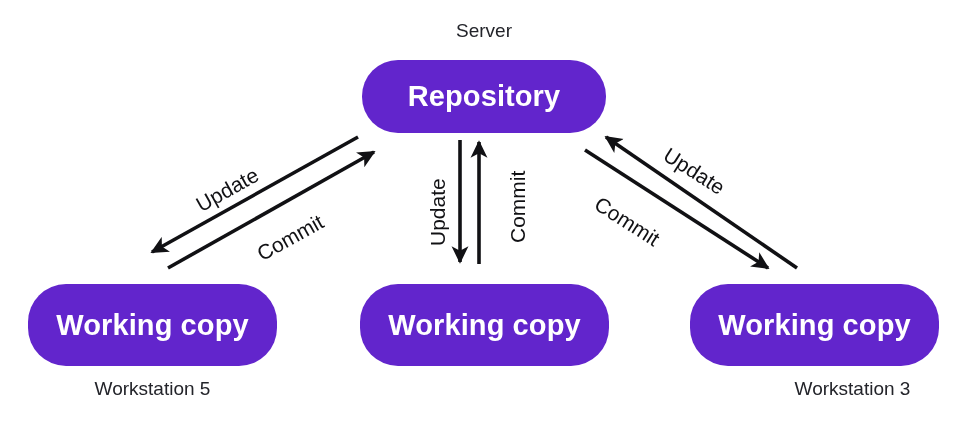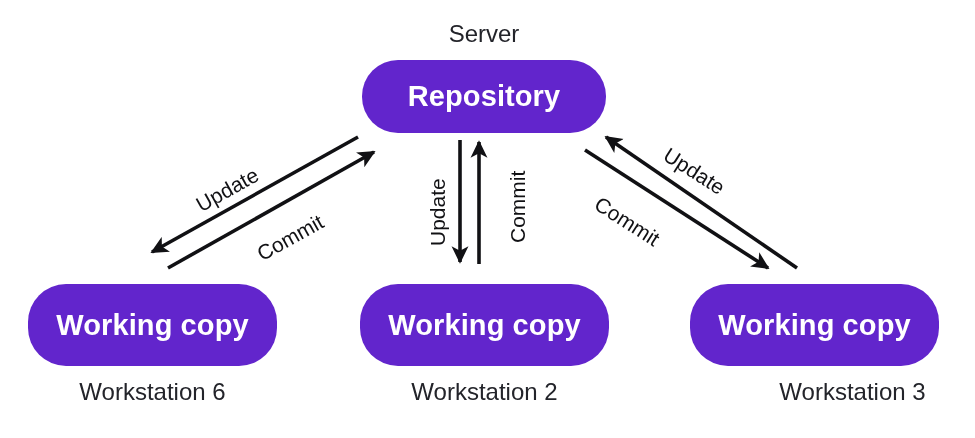--- a/index.html
+++ b/index.html
@@ -52,21 +52,21 @@
     border-radius: 38px;
   }
   #working-copy-1 { left: 28px; }
   #working-copy-2 { left: 360px; }
   #working-copy-3 { left: 690px; }
 
   .caption {
     position: absolute;
     text-align: center;
     color: #23242a;
-    font-size: 24px;
+    font-size: 19px;
     font-weight: 400;
     z-index: 3;
     white-space: nowrap;
   }
   #server-caption {
     left: 362px;
     top: 20px;
     width: 244px;
   }
   .ws-caption {
@@ -122,17 +122,16 @@
   <div class="edge-label" id="label-center-commit" style="left: 506px; top: 243px; transform: rotate(-90deg); color: rgb(17, 17, 20);">Commit</div>
 
   <div class="edge-label" id="label-right-update" style="left: 672px; top: 143px; transform: rotate(32.5deg); color: rgb(17, 17, 20);">Update</div>
 
   <div class="edge-label" id="label-right-commit" style="left: 603px; top: 192px; transform: rotate(32.5deg); color: rgb(17, 17, 20);">Commit</div>
 
   <div class="node-box wc-box" id="working-copy-1" style="background: rgb(98, 37, 204); color: rgb(255, 255, 255);">Working copy</div>
   <div class="node-box wc-box" id="working-copy-2" style="background: rgb(98, 37, 204); color: rgb(255, 255, 255);">Working copy</div>
   <div class="node-box wc-box" id="working-copy-3" style="background: rgb(98, 37, 204); color: rgb(255, 255, 255);">Working copy</div>
 
-  <div class="caption ws-caption" id="workstation-1-caption" style="color: rgb(35, 36, 42);">Workstation 6</div>
-  <div class="caption ws-caption" id="workstation-2-caption" style="color: rgb(35, 36, 42);">Workstation 2</div>
+  <div class="caption ws-caption" id="workstation-1-caption" style="color: rgb(35, 36, 42);">Workstation 5</div>
   <div class="caption ws-caption" id="workstation-3-caption" style="color: rgb(35, 36, 42);">Workstation 3</div>
 
 </div>
 
 </body></html>

